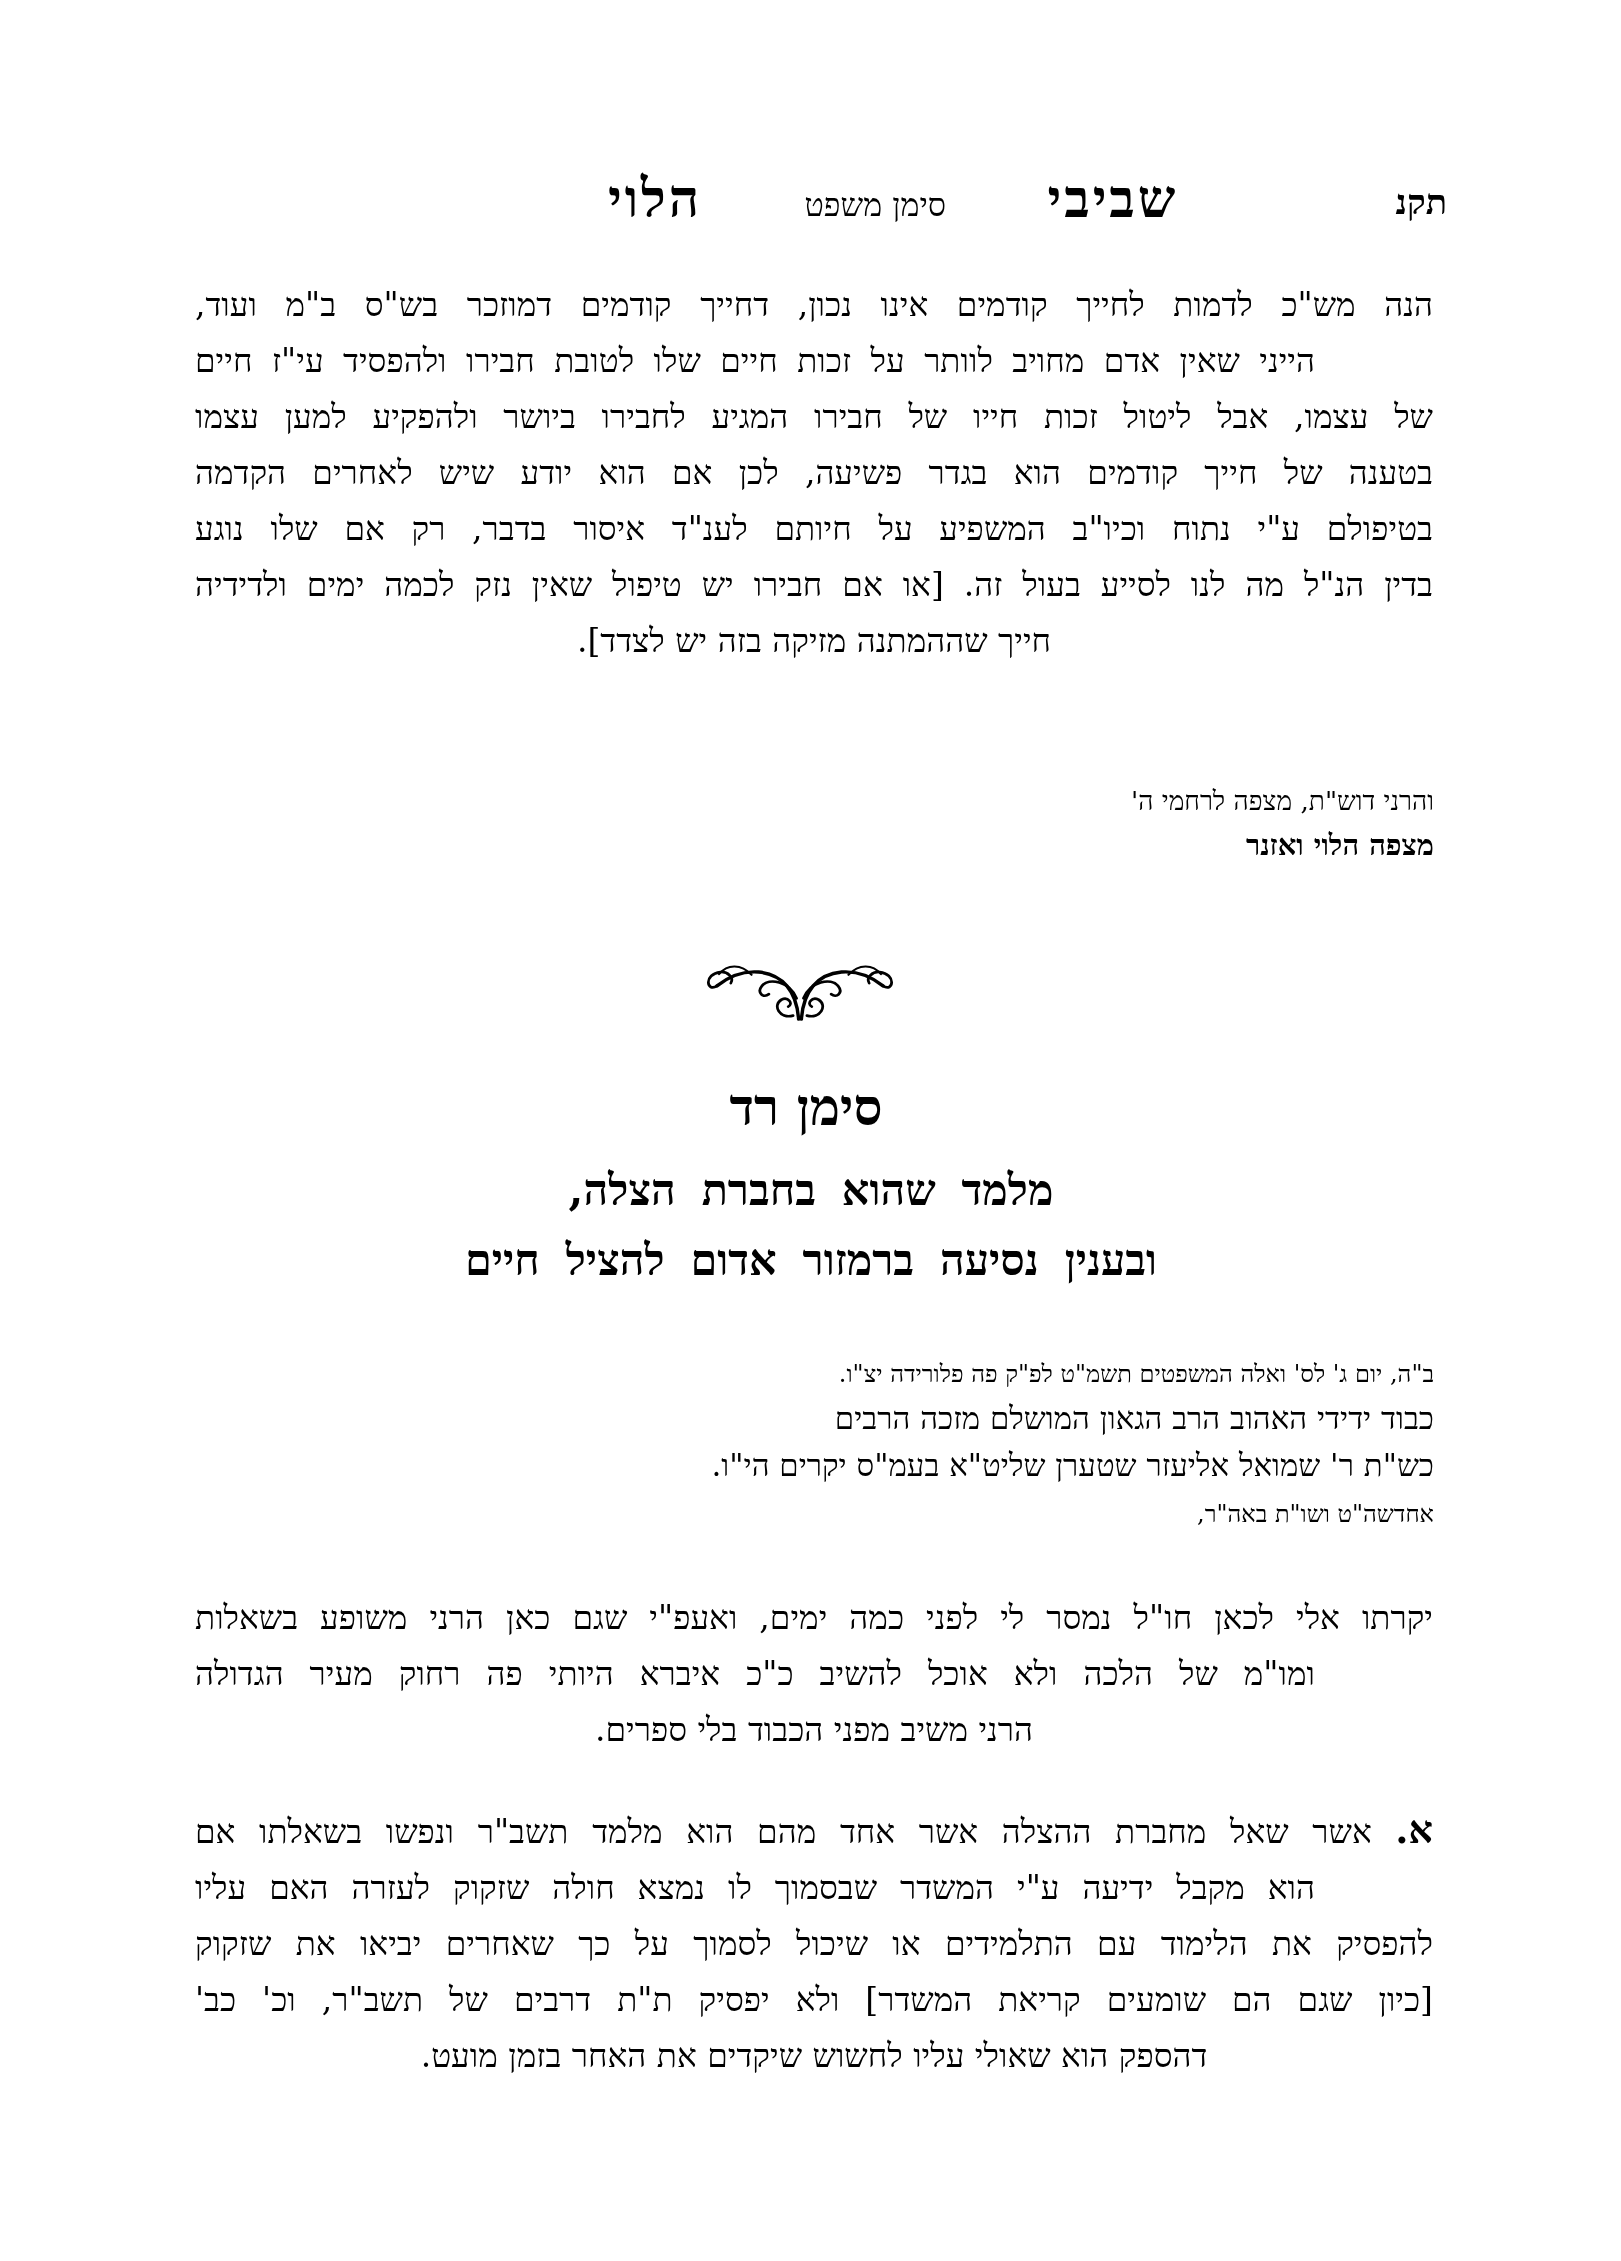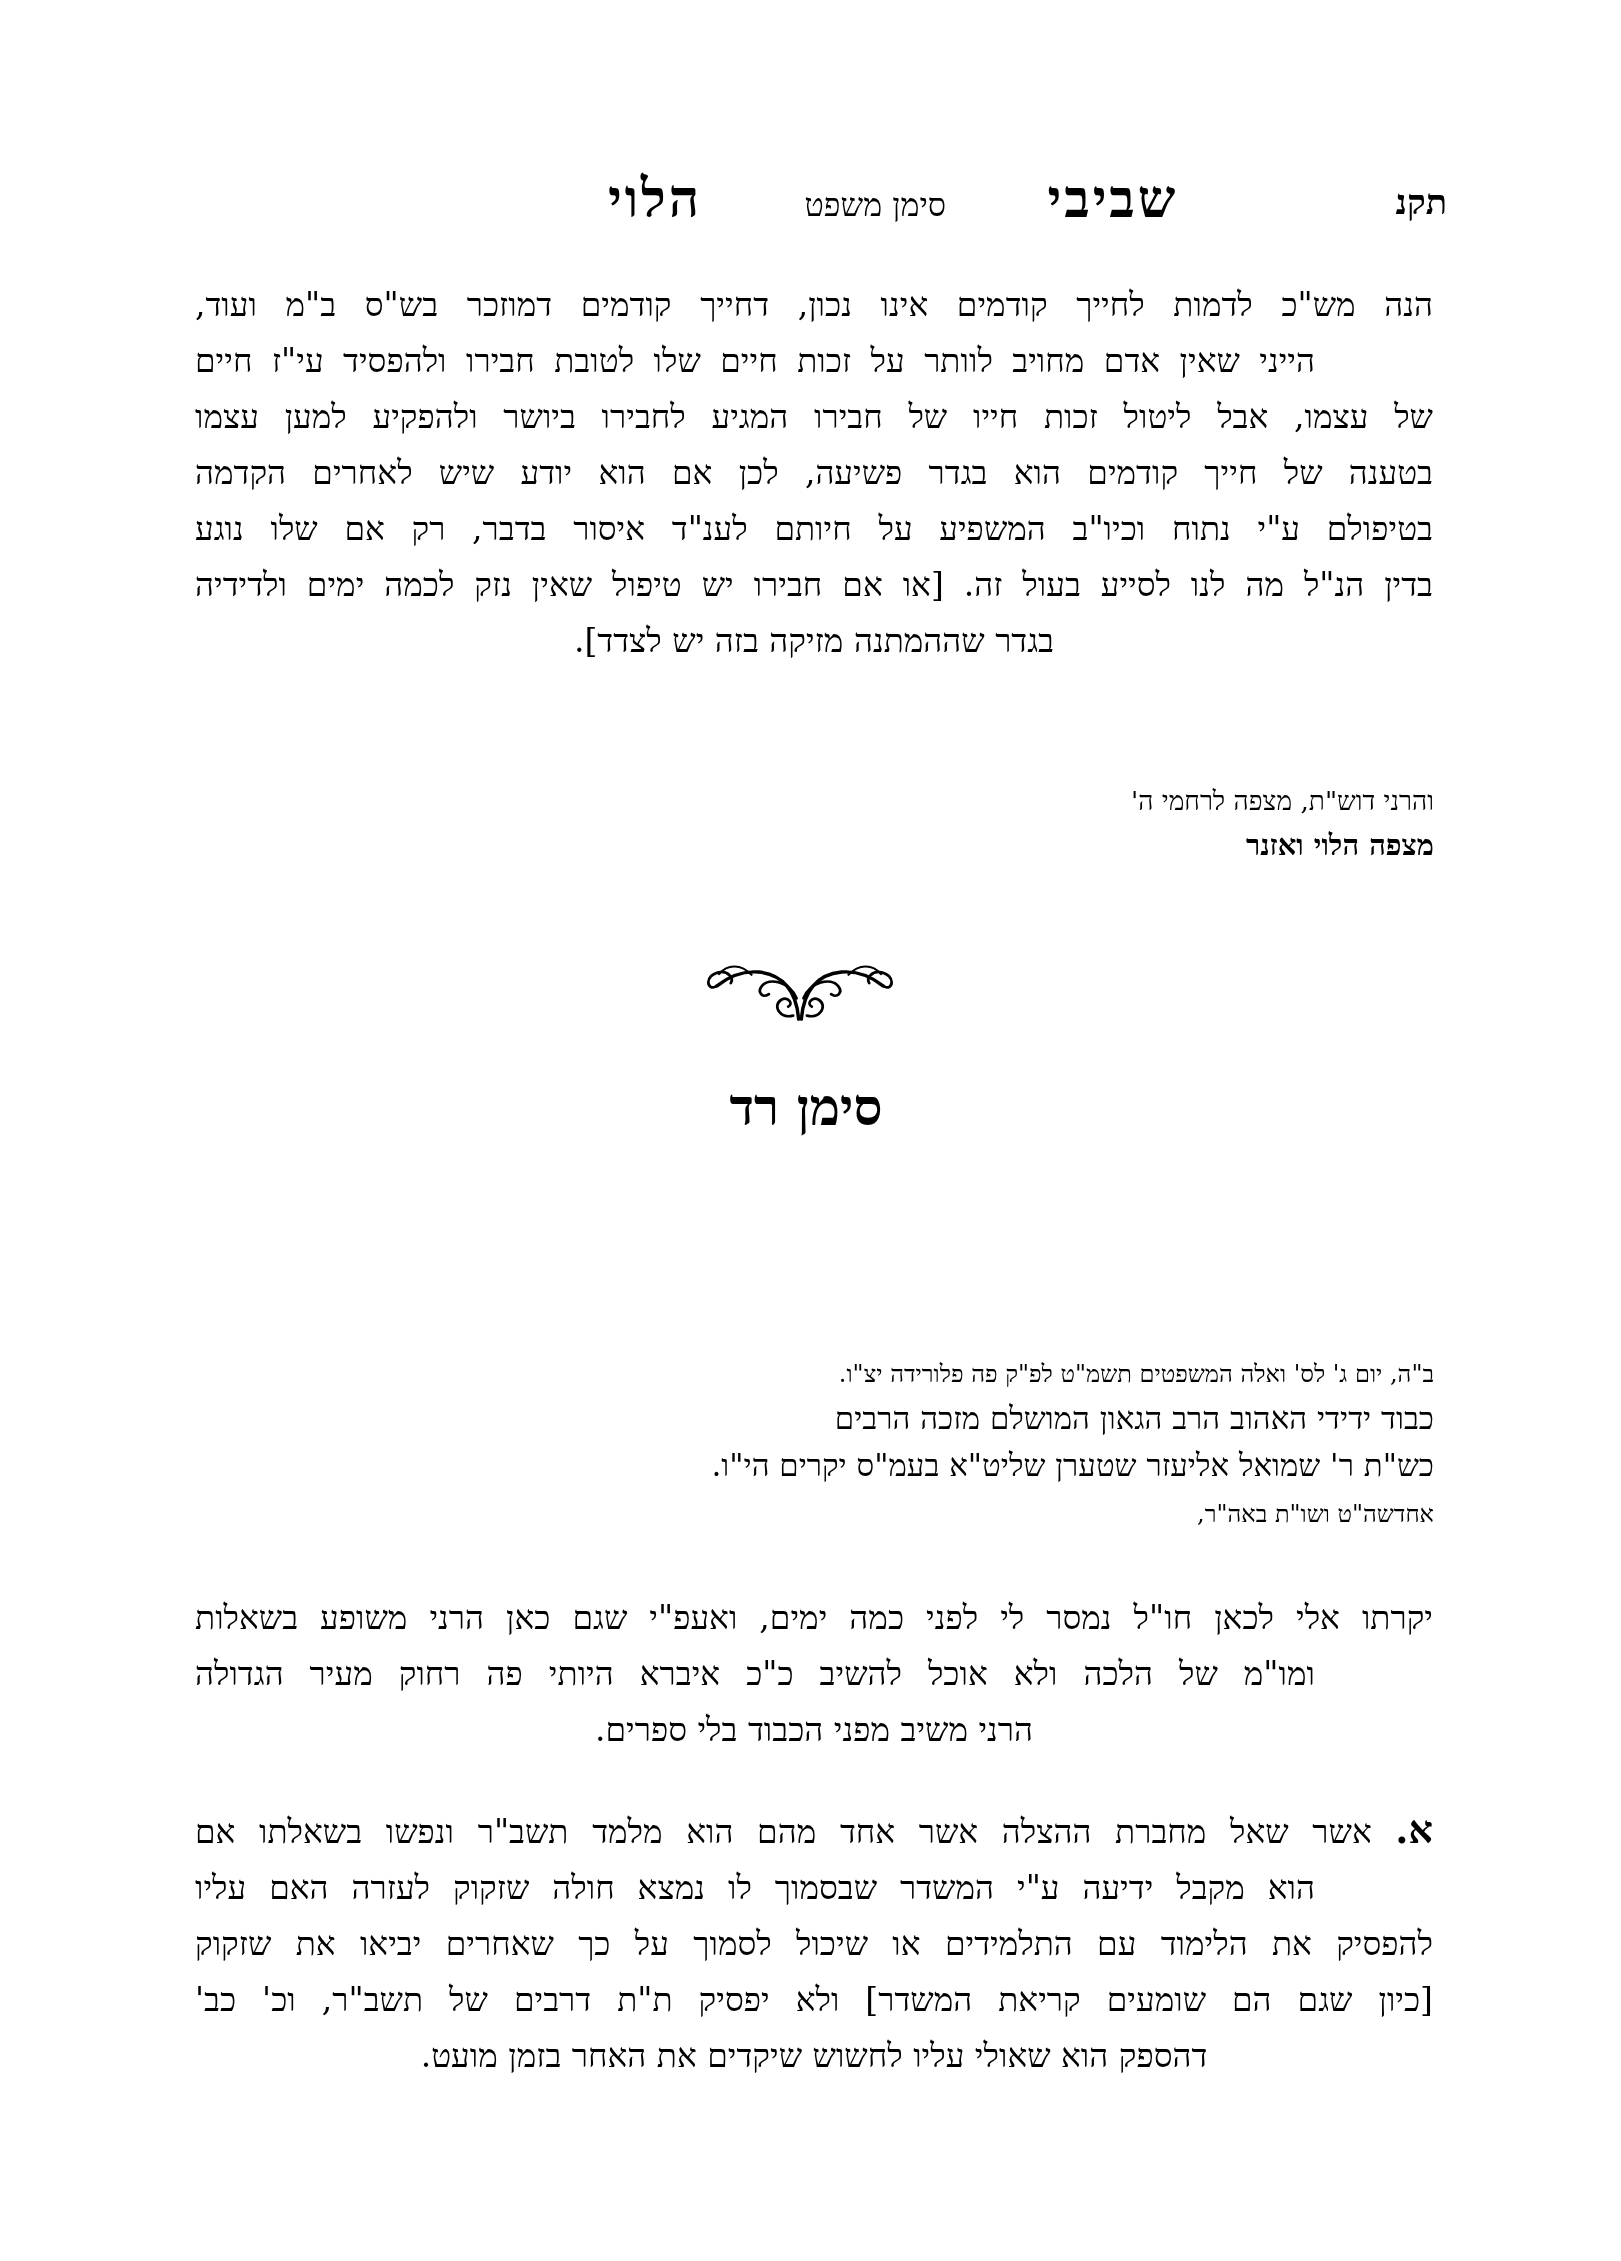--- a/index.html
+++ b/index.html
@@ -143,21 +143,21 @@
     <span class="rh-title-b">הלוי</span>
   </div>
 
   <div class="text-block" id="prev-answer">
     <span class="line">הנה מש"כ לדמות לחייך קודמים אינו נכון, דחייך קודמים דמוזכר בש"ס ב"מ ועוד,</span>
     <span class="line indent">הייני שאין אדם מחויב לוותר על זכות חיים שלו לטובת חבירו ולהפסיד עי"ז חיים</span>
     <span class="line">של עצמו, אבל ליטול זכות חייו של חבירו המגיע לחבירו ביושר ולהפקיע למען עצמו</span>
     <span class="line">בטענה של חייך קודמים הוא בגדר פשיעה, לכן אם הוא יודע שיש לאחרים הקדמה</span>
     <span class="line">בטיפולם ע"י נתוח וכיו"ב המשפיע על חיותם לענ"ד איסור בדבר, רק אם שלו נוגע</span>
     <span class="line">בדין הנ"ל מה לנו לסייע בעול זה. [או אם חבירו יש טיפול שאין נזק לכמה ימים ולדידיה</span>
-    <span class="line center">בגדר שההמתנה מזיקה בזה יש לצדד].</span>
+    <span class="line center">חייך שההמתנה מזיקה בזה יש לצדד].</span>
   </div>
 
   <div class="signature">
     <span class="sig-closing">והרני דוש"ת, מצפה לרחמי ה'</span>
     <span class="sig-name">מצפה הלוי ואזנר</span>
   </div>
 
   <div class="ornament">
     <svg width="202" height="83" viewBox="0 0 290 120" xmlns="http://www.w3.org/2000/svg">
       <g fill="none" stroke="#000" stroke-linecap="round">
@@ -171,20 +171,24 @@
         <path d="M147 110 C 150 70, 170 45, 205 42 C 230 40, 250 50, 265 62" stroke-width="5"></path>
         <path d="M265 62 C 280 72, 285 45, 260 42 C 250 41, 240 50, 245 58" stroke-width="4"></path>
         <path d="M150 80 C 160 55, 190 50, 200 62 C 208 72, 198 80, 190 74" stroke-width="4"></path>
         <path d="M155 105 C 175 110, 185 90, 172 82 C 162 77, 154 88, 162 92" stroke-width="4"></path>
         <path d="M215 46 C 230 30, 250 30, 262 45" stroke-width="3"></path>
       </g>
     </svg>
   </div>
 
   <div class="siman-title">סימן רד</div>
+  <div class="siman-subtitle">
+    <div>מלמד שהוא בחברת הצלה,</div>
+    <div>ובענין נסיעה ברמזור אדום להציל חיים</div>
+  </div>
 
   <div class="letter-head">
     <span class="date-line">ב"ה, יום ג' לס' ואלה המשפטים תשמ"ט לפ"ק פה פלורידה יצ"ו.</span>
     <span class="addressee">כבוד ידידי האהוב הרב הגאון המושלם מזכה הרבים</span>
     <span class="addressee">כש"ת ר' שמואל אליעזר שטערן שליט"א בעמ"ס יקרים הי"ו.</span>
     <span class="greeting">אחדשה"ט ושו"ת באה"ר,</span>
   </div>
 
   <div class="text-block" id="opening-para">
     <span class="line">יקרתו אלי לכאן חו"ל נמסר לי לפני כמה ימים, ואעפ"י שגם כאן הרני משופע בשאלות</span>

